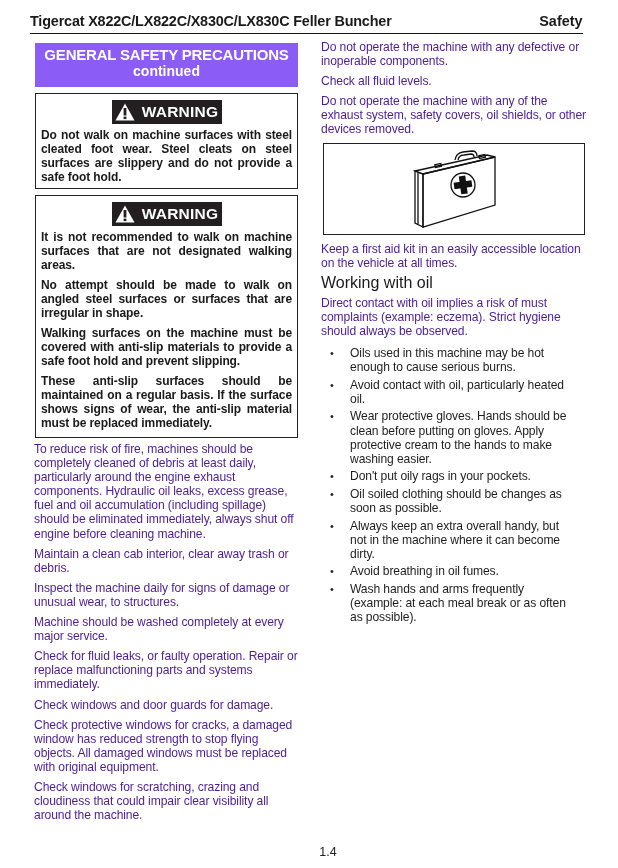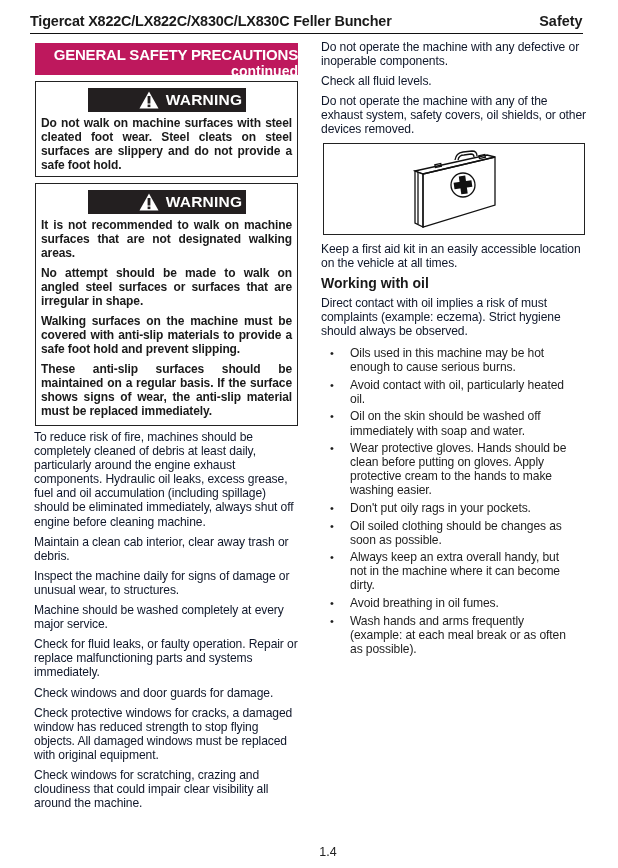--- a/index.html
+++ b/index.html
@@ -8,36 +8,36 @@
 
   .hdr { position: absolute; left: 30px; top: 11px; width: 553px; height: 22px;
          border-bottom: 1.5px solid #111; }
   .hdr-title { position: absolute; left: 0; top: 1px; font-size: 15.5px; font-weight: bold;
                letter-spacing: -0.2px; transform: scaleX(0.93); transform-origin: left; white-space: nowrap; }
   .hdr-section { position: absolute; right: 0; top: 1px; font-size: 15.5px; font-weight: bold; transform: scaleX(0.93); transform-origin: right; }
 
   .col-left { position: absolute; left: 35px; top: 43px; width: 263px; }
   .col-right { position: absolute; left: 321px; top: 40px; width: 265px; }
 
-  .title-box { background: #be185d; color: #fff; text-align: right; height: 32px;
+  .title-box { background: #8b5cf6; color: #fff; text-align: center; height: 44px;
                font-weight: bold; font-size: 15px; line-height: 16px; padding-top: 4px; box-sizing: border-box; }
   .title-box .l1 { display: block; letter-spacing: -0.2px; }
   .title-box .l2 { display: block; font-size: 14px; }
 
   .warn-box { border: 1.2px solid #222; box-sizing: border-box; padding: 6px 5px 4px 5px; }
   .warn-badge { display: flex; align-items: center; justify-content: center; margin: 0 auto 4px auto;
                 background: #231f20; color: #fff; width: 110px; height: 24px; font-weight: bold;
-                font-size: 15.5px; letter-spacing: 0.2px; padding-left: 48px; }
+                font-size: 15.5px; letter-spacing: 0.2px; }
   .warn-badge svg { margin-right: 7px; }
   .warn-text { font-weight: bold; font-size: 12px; line-height: 14px; text-align: justify;
                margin: 0 0 6px 0; letter-spacing: -0.1px; }
   .warn-text:last-child { margin-bottom: 0; }
 
-  p.body { font-size: 12.1px; line-height: 14.1px; margin: 0 0 6px 0; color: #0f172a; letter-spacing: -0.1px; }
-  p.sub { font-size: 14px; font-weight: bold; margin: 0 0 6px 0; line-height: 14px; }
+  p.body { font-size: 12.1px; line-height: 14.1px; margin: 0 0 6px 0; color: #4c1d95; letter-spacing: -0.1px; }
+  p.sub { font-size: 16px; font-weight: normal; margin: 0 0 6px 0; line-height: 14px; }
 
   .img-box { border: 1.2px solid #222; height: 92px; box-sizing: border-box; margin: 6px 0 7px 2px; width: 262px;
              display: flex; align-items: center; justify-content: center; }
 
   ul.bullets { list-style: none; margin: 8px; padding: 0; }
   ul.bullets li { position: relative; padding-left: 21px; font-size: 12.1px; line-height: 14.1px;
                   margin-bottom: 3.5px; color: #1e1e1e; letter-spacing: -0.1px; }
   ul.bullets li::before { content: "\2022"; position: absolute; left: 1px; top: 0; font-size: 11px; }
 
   .page-num { position: absolute; left: 0; width: 618px; top: 845px; text-align: center; font-size: 12.5px; color: #222; margin-left: 19px; }
@@ -124,21 +124,20 @@
     </svg>
   </div>
 
   <p class="body">Keep a first aid kit in an easily accessible location on the vehicle at all times.</p>
   <p class="sub">Working with oil</p>
   <p class="body">Direct contact with oil implies a risk of must complaints (example: eczema).  Strict hygiene should always be observed.</p>
 
   <ul class="bullets">
     <li>Oils used in this machine may be hot enough to cause serious burns.</li>
     <li>Avoid contact with oil, particularly heated oil.</li>
-    <li>Oil on the skin should be washed off immediately with soap and water.</li>
     <li>Wear protective gloves.  Hands should be clean before putting on gloves.  Apply protective cream to the hands to make washing easier.</li>
     <li>Don't put oily rags in your pockets.</li>
     <li>Oil soiled clothing should be changes as soon as possible.</li>
     <li>Always keep an extra overall handy, but not in the machine where it can become dirty.</li>
     <li>Avoid breathing in oil fumes.</li>
     <li>Wash hands and arms frequently (example: at each meal break or as often as possible).</li>
   </ul>
 </div>
 
 <div class="page-num">1.4</div>

